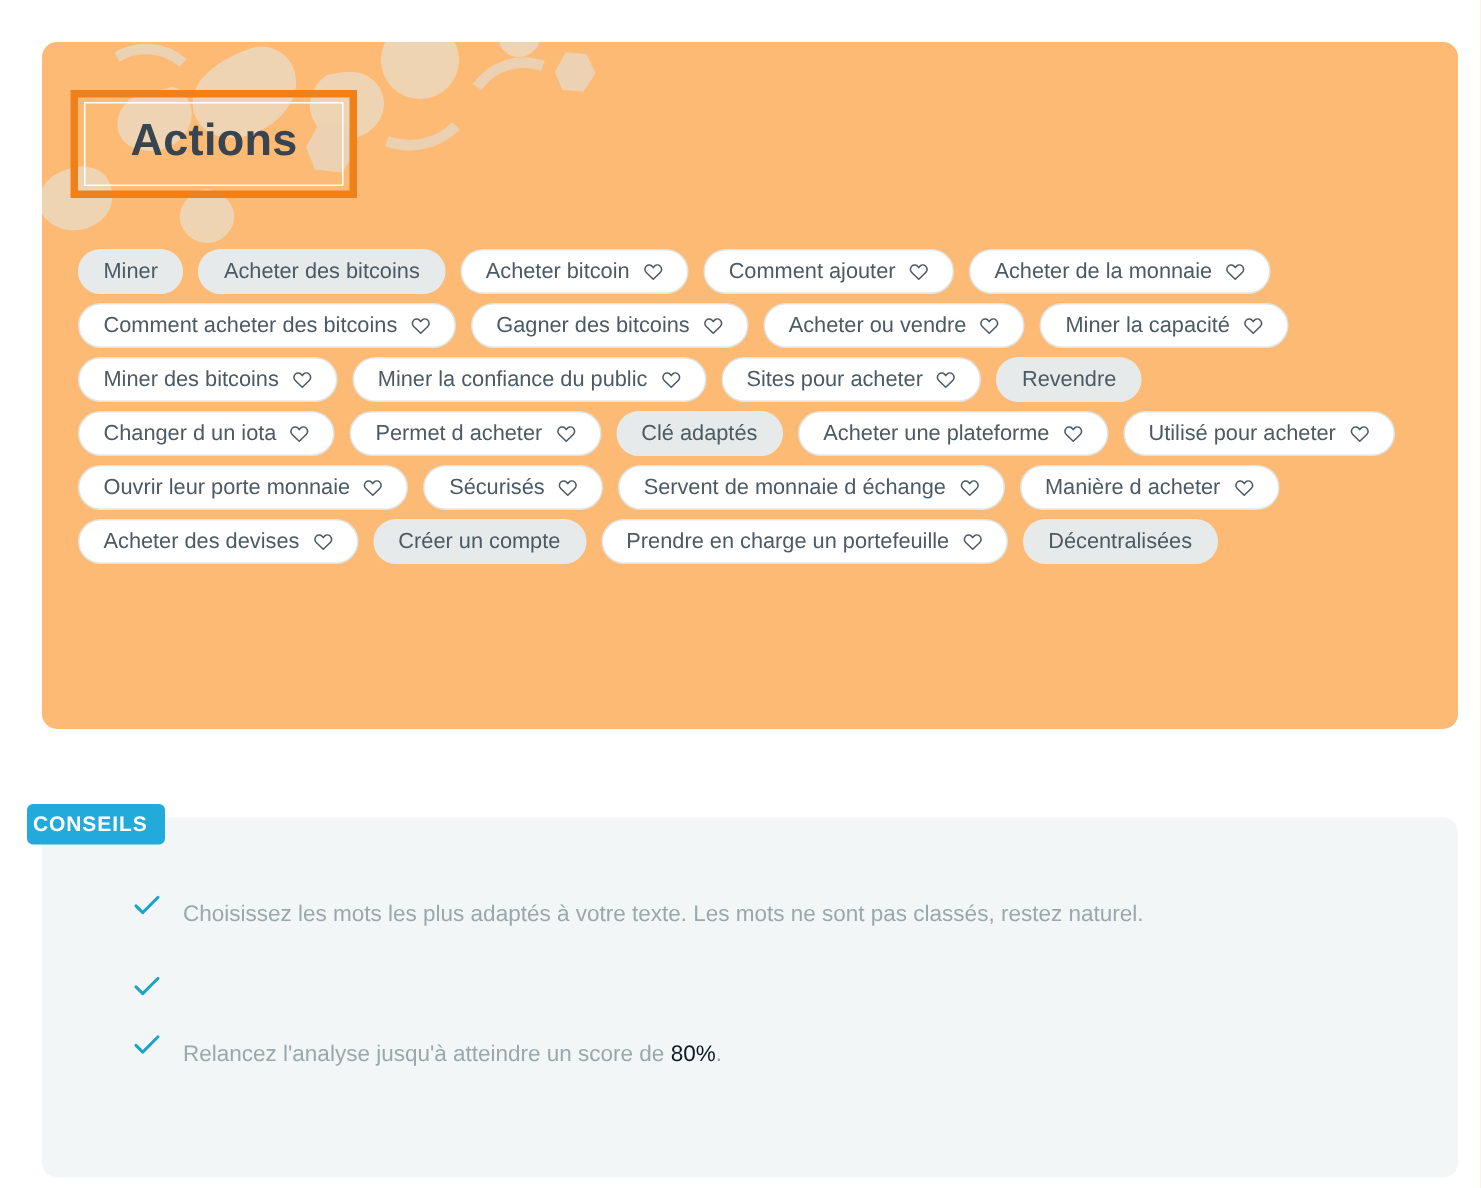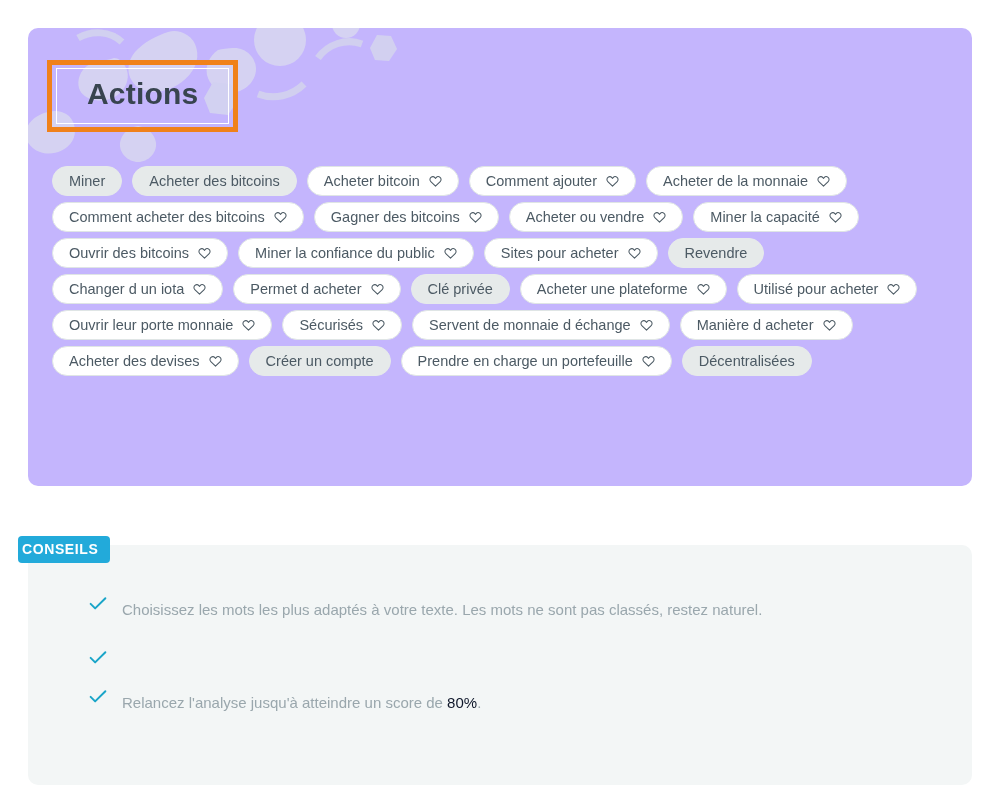--- a/index.html
+++ b/index.html
@@ -20,21 +20,21 @@
     background: #ffffff;
   }
 
   
   .actions-panel {
     position: absolute;
     left: 28px;
     top: 28px;
     width: 944px;
     height: 458px;
-    background: #c4b5fd;
+    background: #fdba74;
     border-radius: 10px;
     overflow: hidden;
   }
 
   .watermark {
     position: absolute;
     left: -10px;
     top: -26px;
     width: 420px;
     height: 180px;
@@ -256,21 +256,21 @@
         </div>
         <div class="tag selectable">
           <span>Miner la capacité</span>
           <span class="heart-icon">
             <svg viewBox="0 0 20 18" width="13" height="13" aria-hidden="true">
               <path d="M10 16.2 2.8 9.3C.9 7.4 1 4.3 3 2.6c1.9-1.6 4.7-1.2 6.3.7L10 4.2l.7-.9C12.3 1.4 15.1 1 17 2.6c2 1.7 2.1 4.8.2 6.7L10 16.2z" fill="none" stroke="#4c5a64" stroke-width="1.6" stroke-linejoin="round"></path>
             </svg>
           </span>
         </div>
         <div class="tag selectable">
-          <span>Ouvrir des bitcoins</span>
+          <span>Miner des bitcoins</span>
           <span class="heart-icon">
             <svg viewBox="0 0 20 18" width="13" height="13" aria-hidden="true">
               <path d="M10 16.2 2.8 9.3C.9 7.4 1 4.3 3 2.6c1.9-1.6 4.7-1.2 6.3.7L10 4.2l.7-.9C12.3 1.4 15.1 1 17 2.6c2 1.7 2.1 4.8.2 6.7L10 16.2z" fill="none" stroke="#4c5a64" stroke-width="1.6" stroke-linejoin="round"></path>
             </svg>
           </span>
         </div>
         <div class="tag selectable">
           <span>Miner la confiance du public</span>
           <span class="heart-icon">
             <svg viewBox="0 0 20 18" width="13" height="13" aria-hidden="true">
@@ -299,21 +299,21 @@
         </div>
         <div class="tag selectable">
           <span>Permet d acheter</span>
           <span class="heart-icon">
             <svg viewBox="0 0 20 18" width="13" height="13" aria-hidden="true">
               <path d="M10 16.2 2.8 9.3C.9 7.4 1 4.3 3 2.6c1.9-1.6 4.7-1.2 6.3.7L10 4.2l.7-.9C12.3 1.4 15.1 1 17 2.6c2 1.7 2.1 4.8.2 6.7L10 16.2z" fill="none" stroke="#4c5a64" stroke-width="1.6" stroke-linejoin="round"></path>
             </svg>
           </span>
         </div>
         <div class="tag plain">
-          <span>Clé privée</span>
+          <span>Clé adaptés</span>
         </div>
         <div class="tag selectable">
           <span>Acheter une plateforme</span>
           <span class="heart-icon">
             <svg viewBox="0 0 20 18" width="13" height="13" aria-hidden="true">
               <path d="M10 16.2 2.8 9.3C.9 7.4 1 4.3 3 2.6c1.9-1.6 4.7-1.2 6.3.7L10 4.2l.7-.9C12.3 1.4 15.1 1 17 2.6c2 1.7 2.1 4.8.2 6.7L10 16.2z" fill="none" stroke="#4c5a64" stroke-width="1.6" stroke-linejoin="round"></path>
             </svg>
           </span>
         </div>
         <div class="tag selectable">

